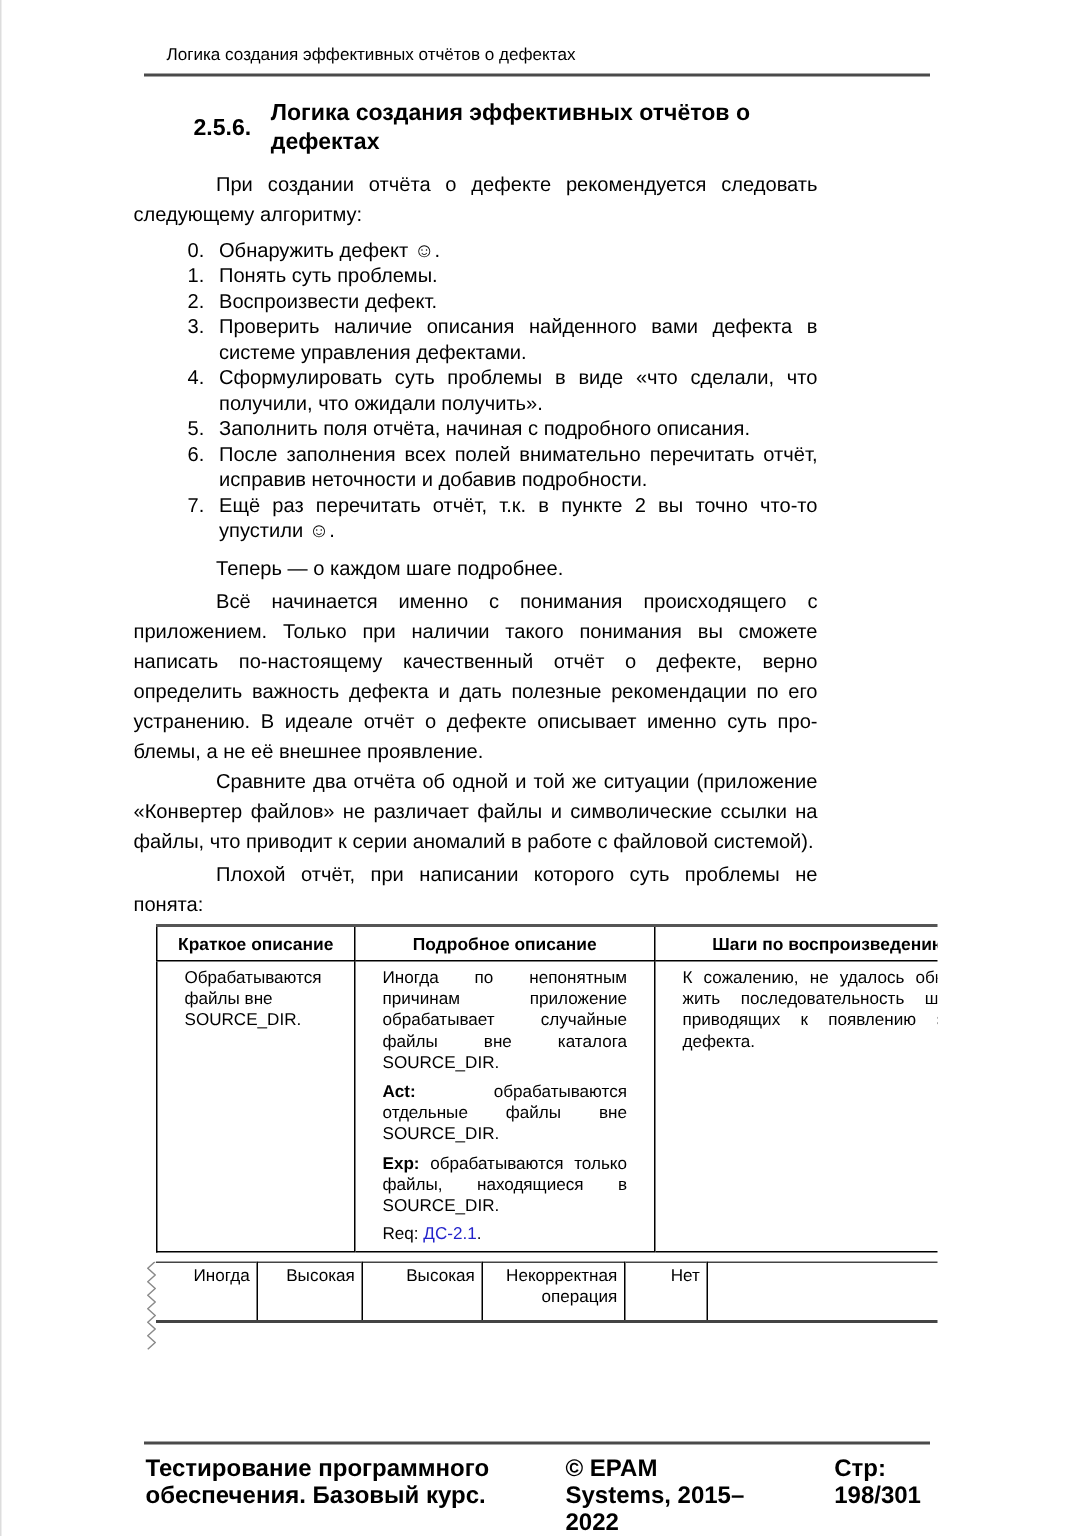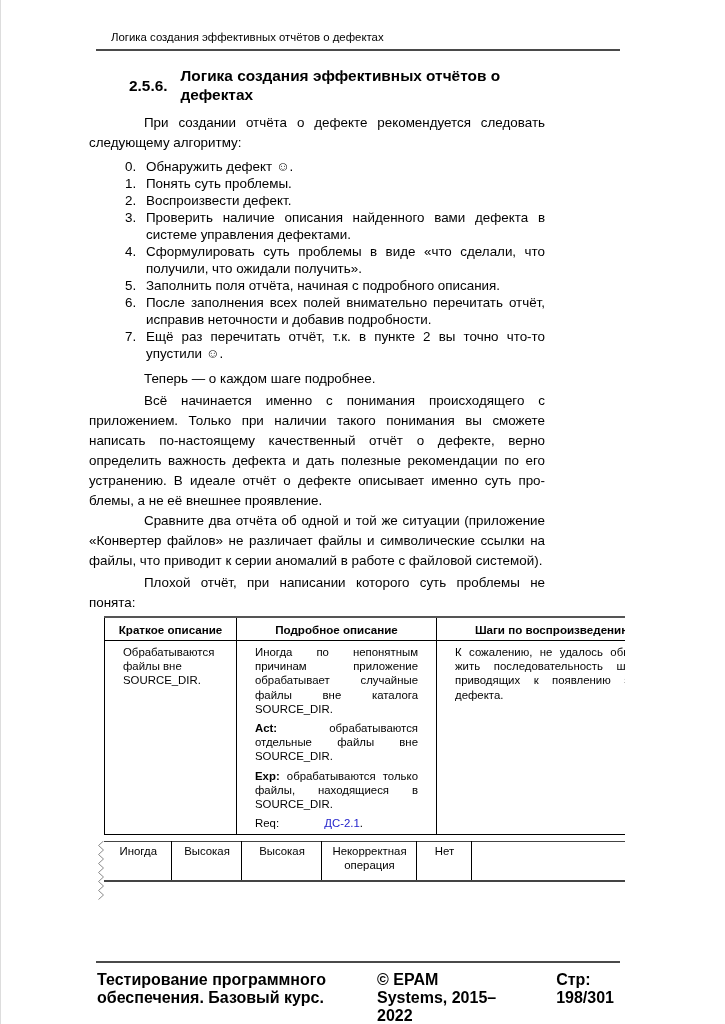--- a/index.html
+++ b/index.html
@@ -36,26 +36,26 @@
   th{font-size:11.6px;font-weight:bold;text-align:center;}
   .t1{border-top:2px solid #555;border-bottom:1px solid #000;border-left:1px solid #000;}
   .t1 th{border-right:1px solid #000;border-bottom:1px solid #000;padding:3px 2px;height:16px;}
   .t1 td{border-right:1px solid #000;vertical-align:top;padding:4px 18px;height:145px;line-height:14.2px;}
   .t1 th:last-child{border-right:1px solid #000;}
   .t1 td:last-child{border-right:none;}
   .t1 td p{margin:0;text-align:justify;hyphens:auto;}
   .t1 td p + p{margin-top:5px;}
   .cell-left{text-align:left;hyphens:auto;}
   .cell-just{text-align:justify;hyphens:auto;}
-  a.req-link{text-decoration:none;cursor:pointer;margin-left:42px;}
+  a.req-link{text-decoration:none;cursor:pointer;}
 
   .t2{border-top:1.5px solid #444;border-bottom:2px solid #444;border-right:1px solid #000;}
   .t2 th{border-right:1px solid #000;border-bottom:1px solid #000;vertical-align:top;
          white-space:pre-line;padding:3px 1px;height:55px;line-height:13.5px;}
-  .t2 td{border-right:1px solid #000;vertical-align:top;padding:3px 4px 3px 6px;height:32px;line-height:13.5px;text-align:center;}
+  .t2 td{border-right:1px solid #000;vertical-align:top;padding:3px 4px 3px 6px;height:32px;line-height:13.5px;text-align:right;}
 
   .zig{position:absolute;width:6px;overflow:hidden;}
   .zig-r{right:-6px;top:22px;bottom:0;}
   .zig-l{left:-6px;top:0;height:61px;}
 </style>
 </head>
 <body>
 
 <div class="page">
 

